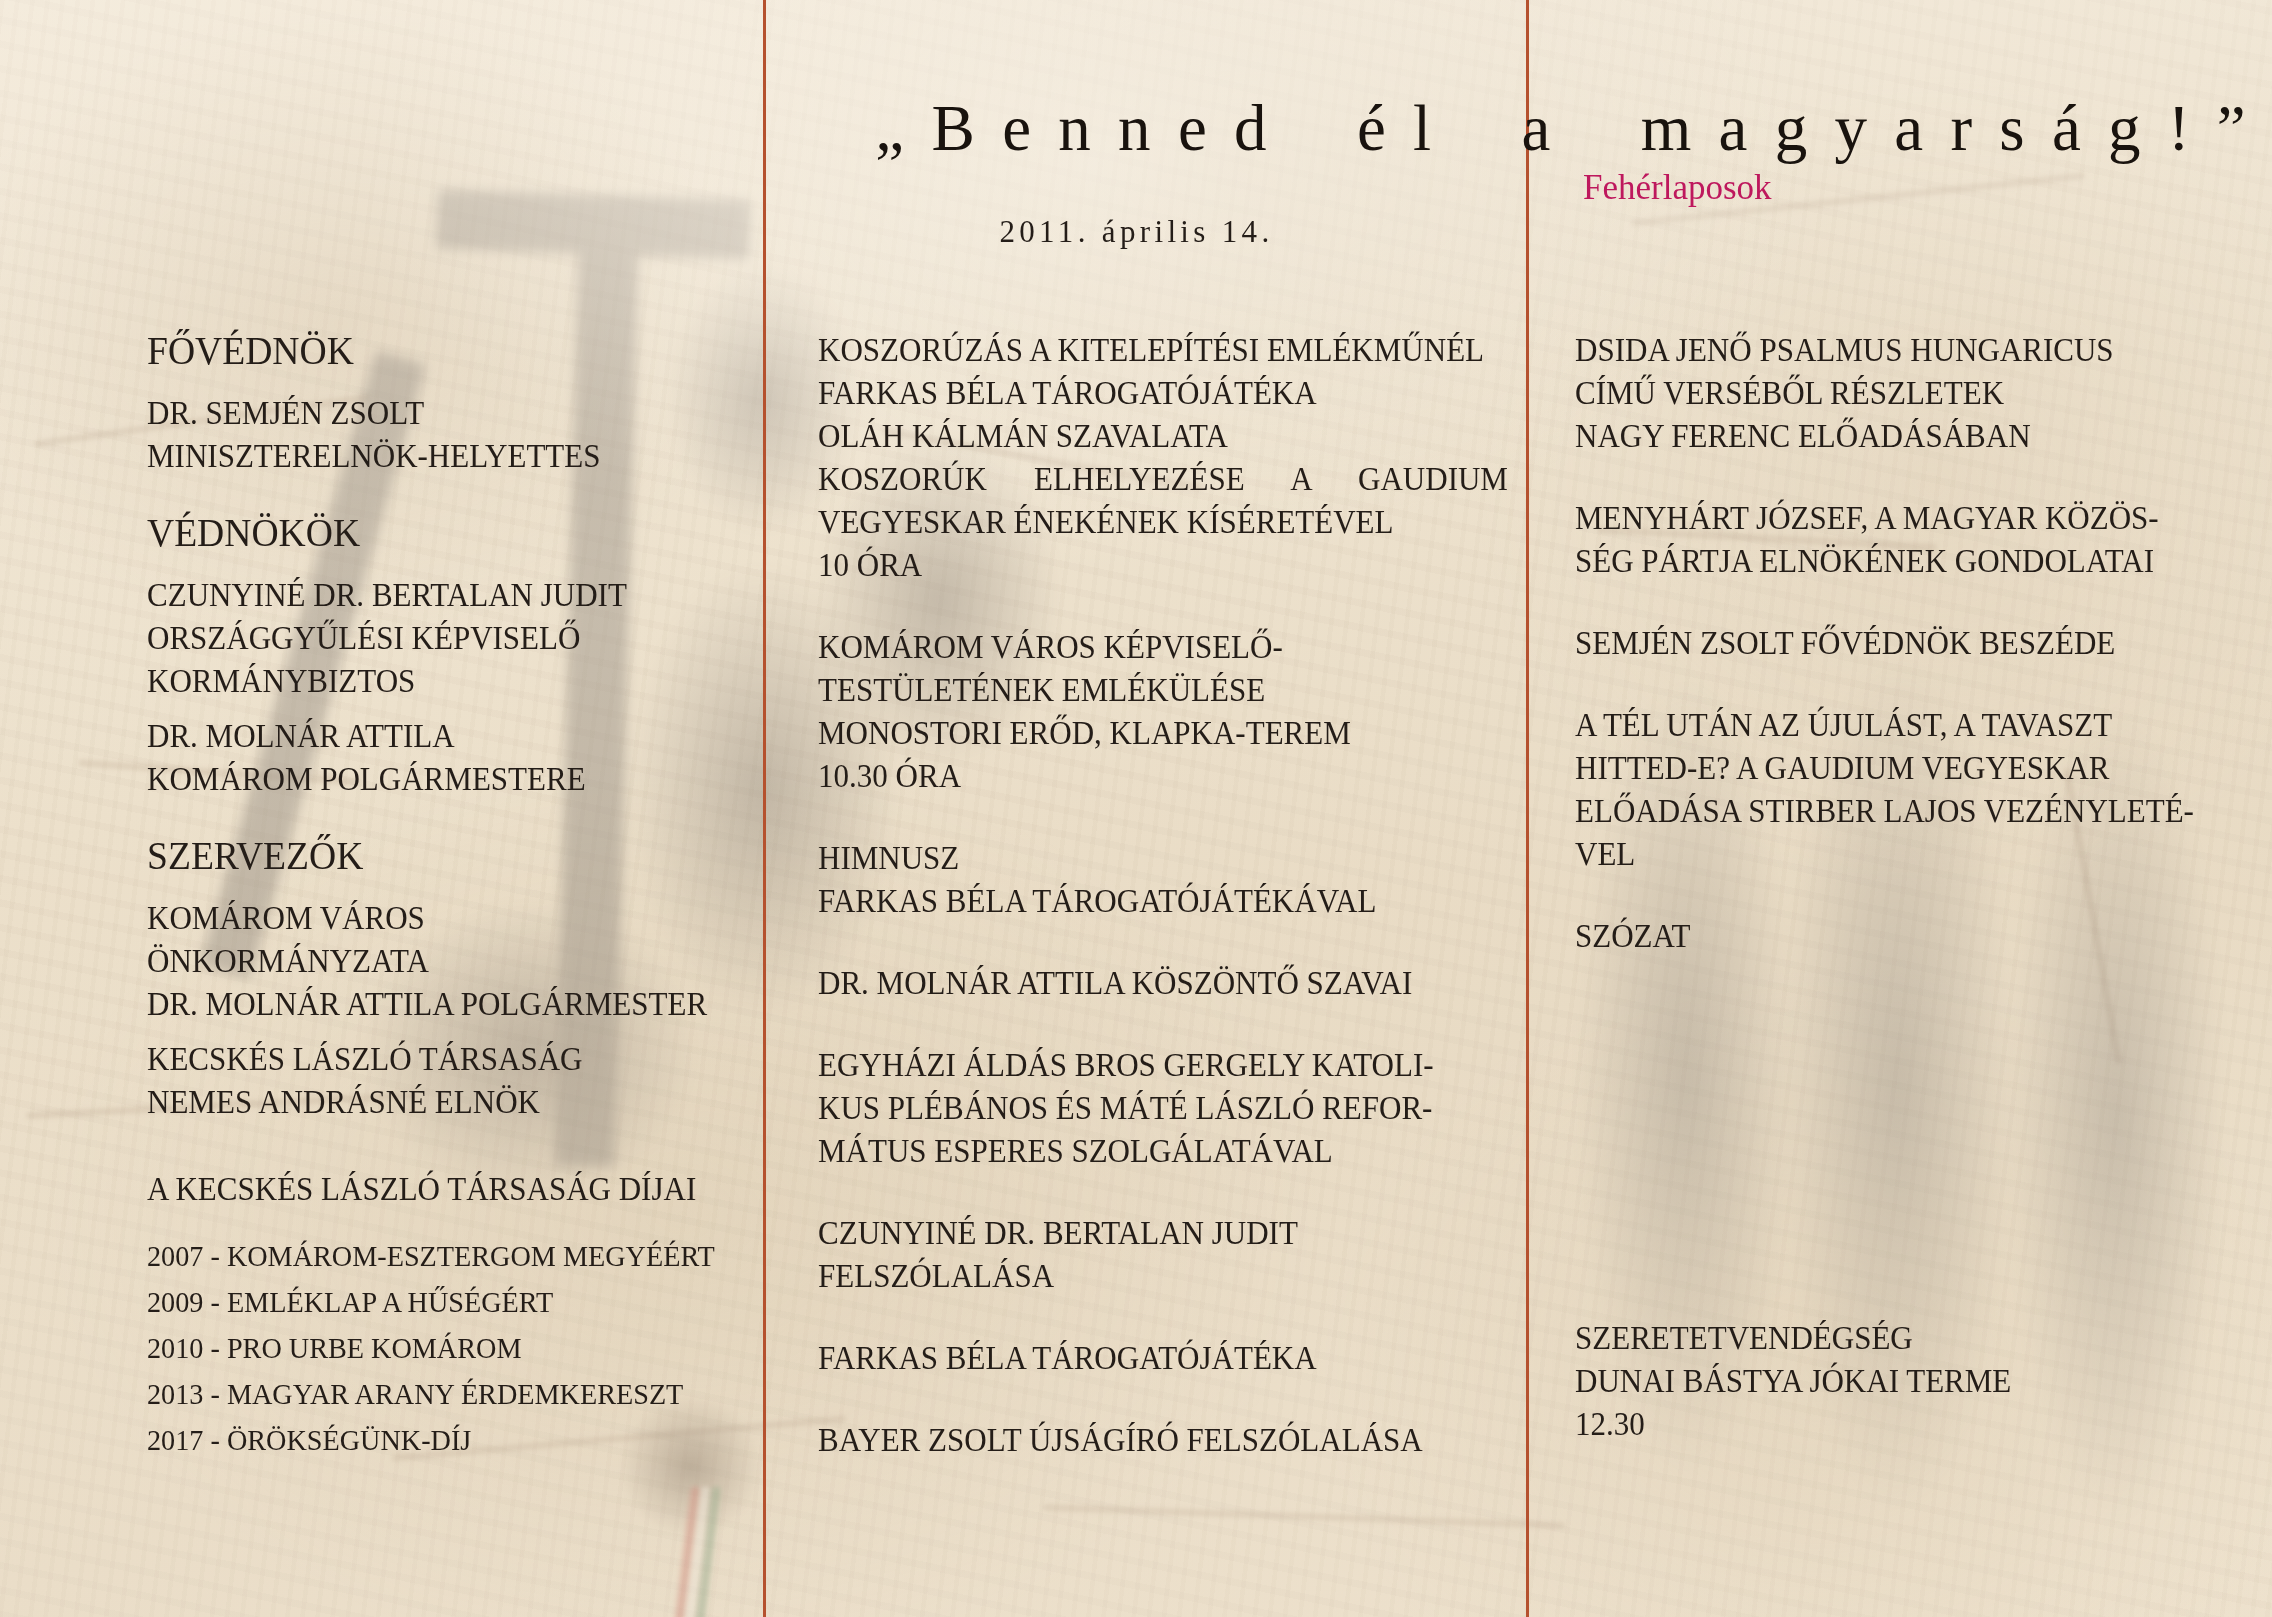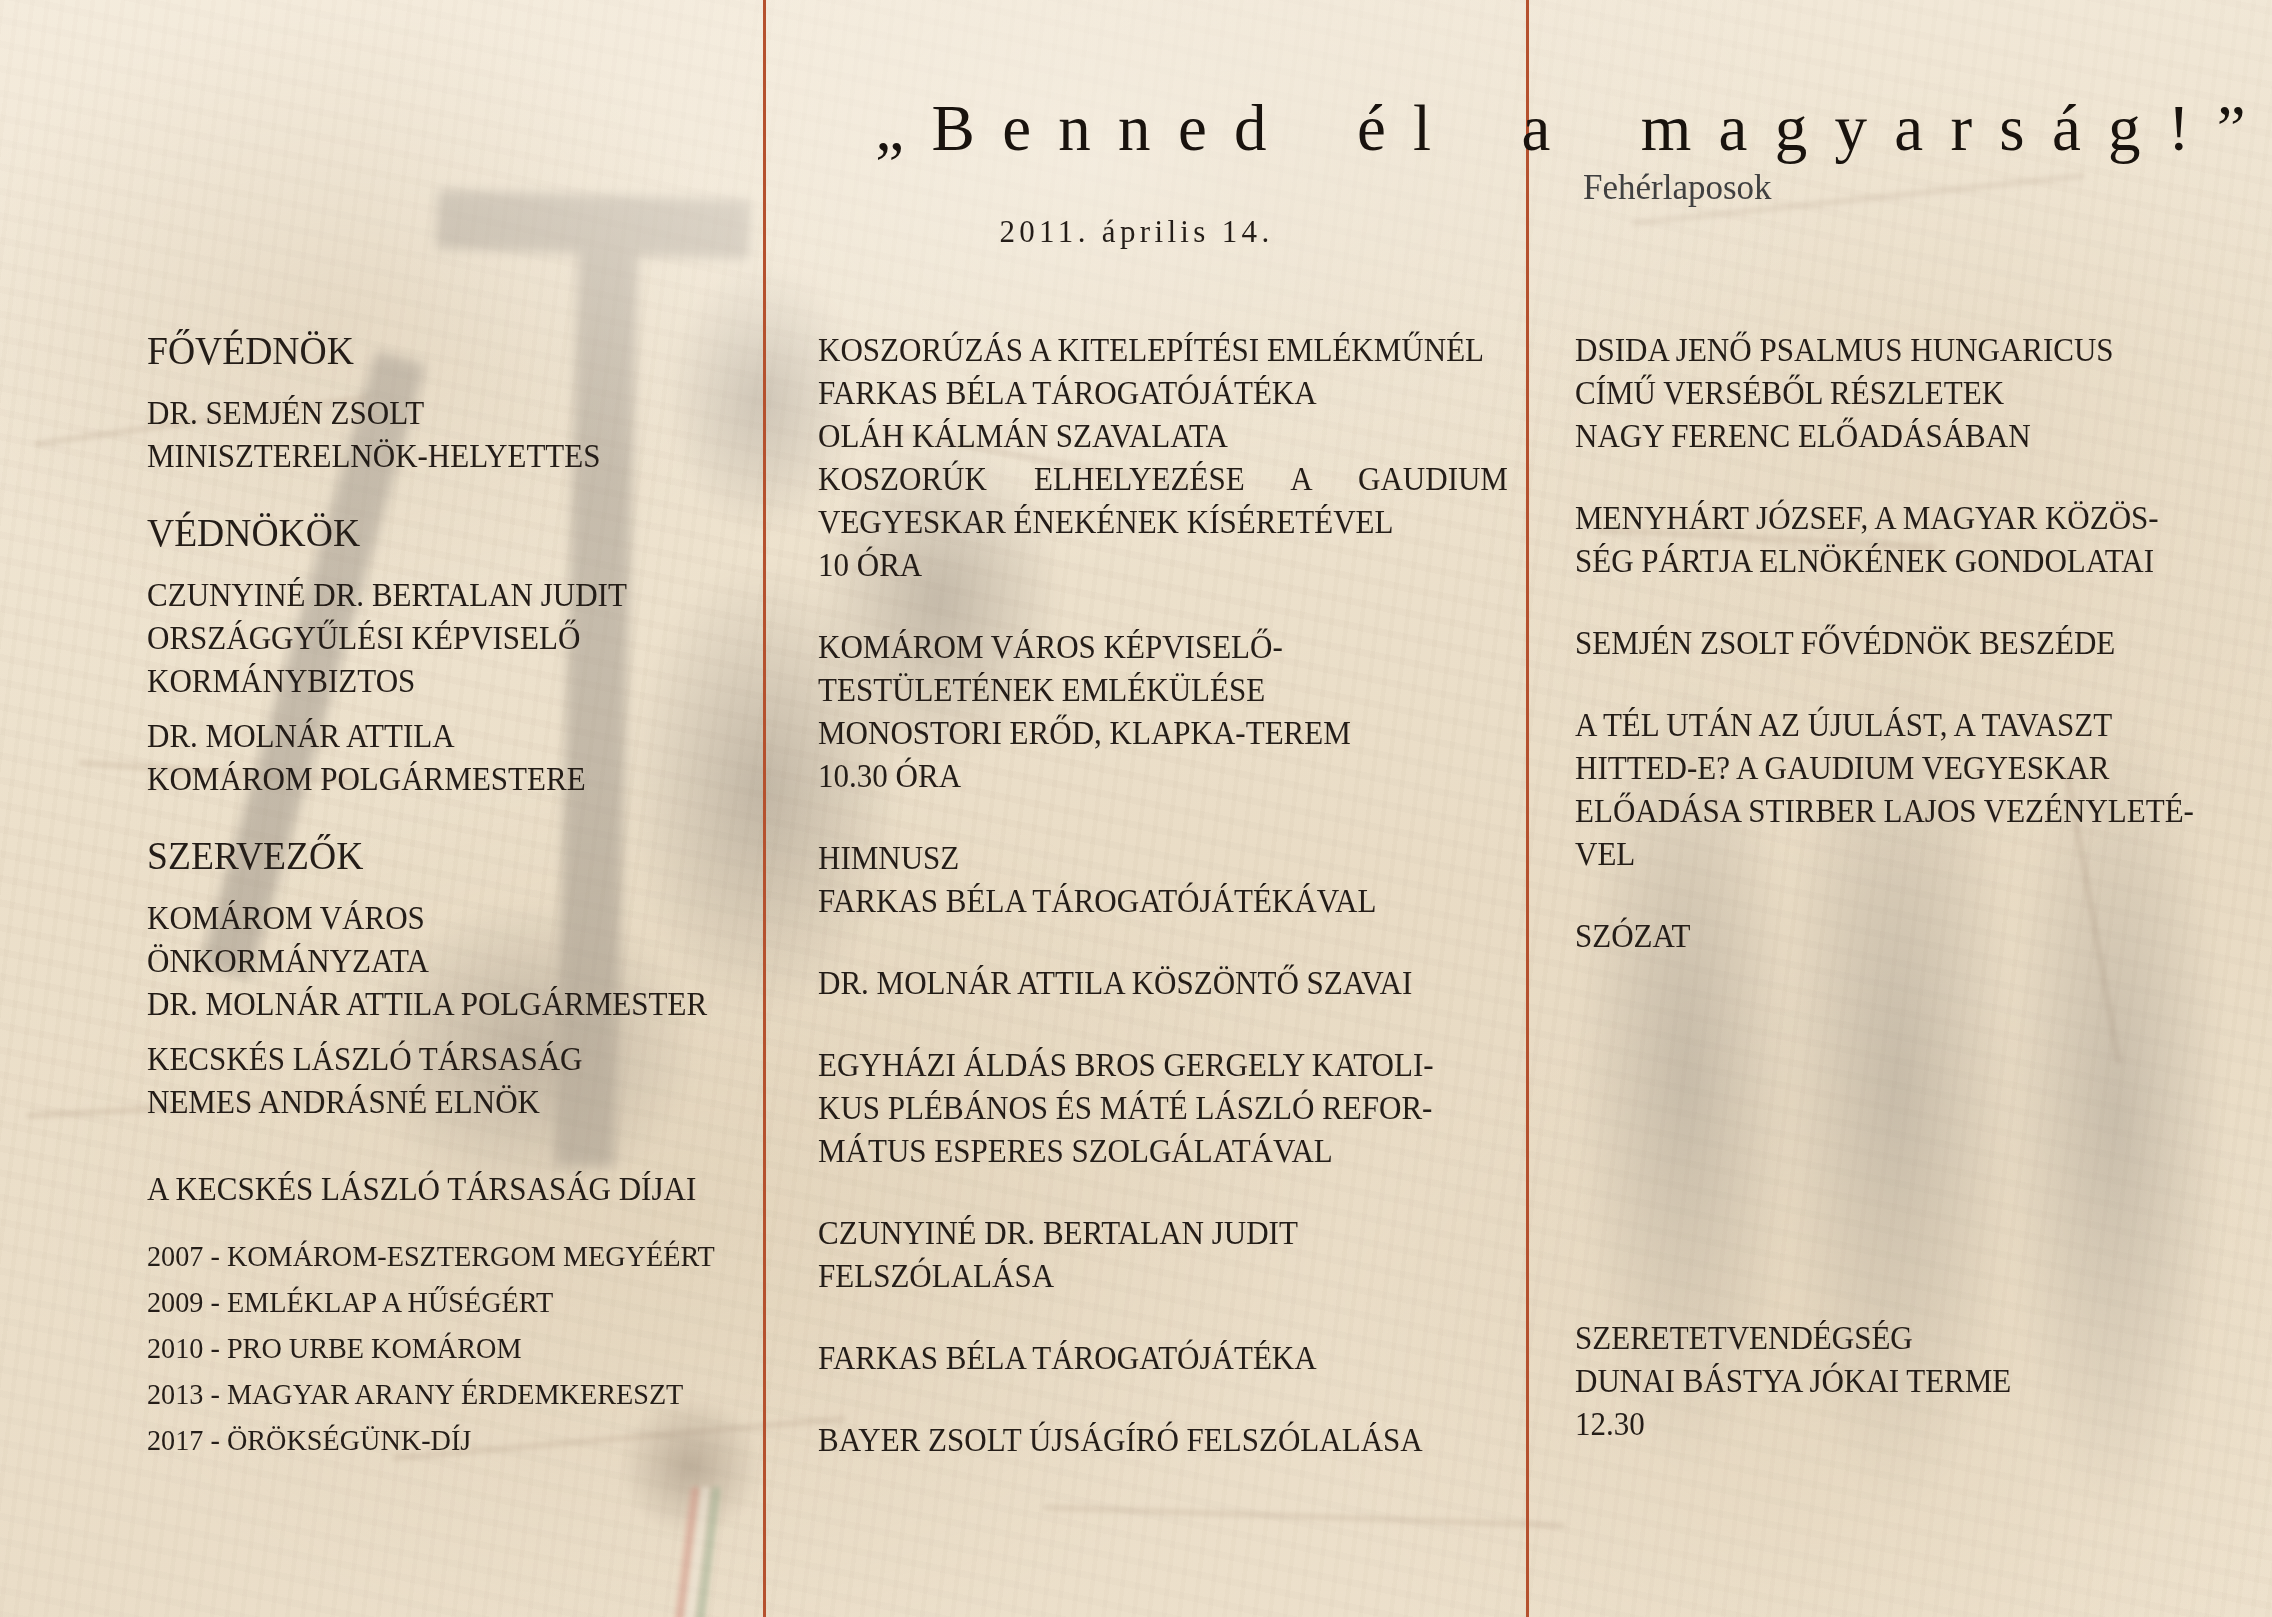--- a/index.html
+++ b/index.html
@@ -58,21 +58,21 @@
     background:
       linear-gradient(180deg, rgba(248,242,232,.50) 0%, rgba(248,242,232,.30) 22%, rgba(246,238,226,.22) 55%, rgba(246,238,226,.34) 100%),
       radial-gradient(ellipse 1043px 587px at 48% 10%, rgba(250,245,236,.55), transparent 70%);}
 
   .divider{position:absolute;top:0;bottom:0;width:2.6px;z-index:8;background:#b5512e;}
   .divider-1{left:763px;}
   .divider-2{left:1526px;}
 
   .title{position:absolute;left:0;right:0;top:60px;z-index:10;text-align:right;
     font-size:65px;letter-spacing:.42em;word-spacing:.30em;color:#19130e;white-space:nowrap;margin-top:31px;}
-  .org{position:absolute;left:1583px;top:168px;z-index:10;font-size:35px;color:#404040;}
+  .org{position:absolute;left:1583px;top:168px;z-index:10;font-size:35px;color:#be185d;}
   .date{position:absolute;left:0;right:0;top:214px;z-index:10;text-align:center;
     font-size:31px;letter-spacing:.14em;color:#241d18;}
 
   .column{position:absolute;z-index:10;transform:scaleX(.94);transform-origin:0 0;display:flex;flex-direction:column;}
   .col-left{left:147px;top:329px;width:652px;}
   .col-mid{left:818px;top:329px;width:734px;}
   .col-right{left:1575px;top:329px;width:724px;}
 
   .line{font-size:33px;line-height:43px;white-space:nowrap;}
   .spread{white-space:normal;text-align:justify;text-align-last:justify;}

